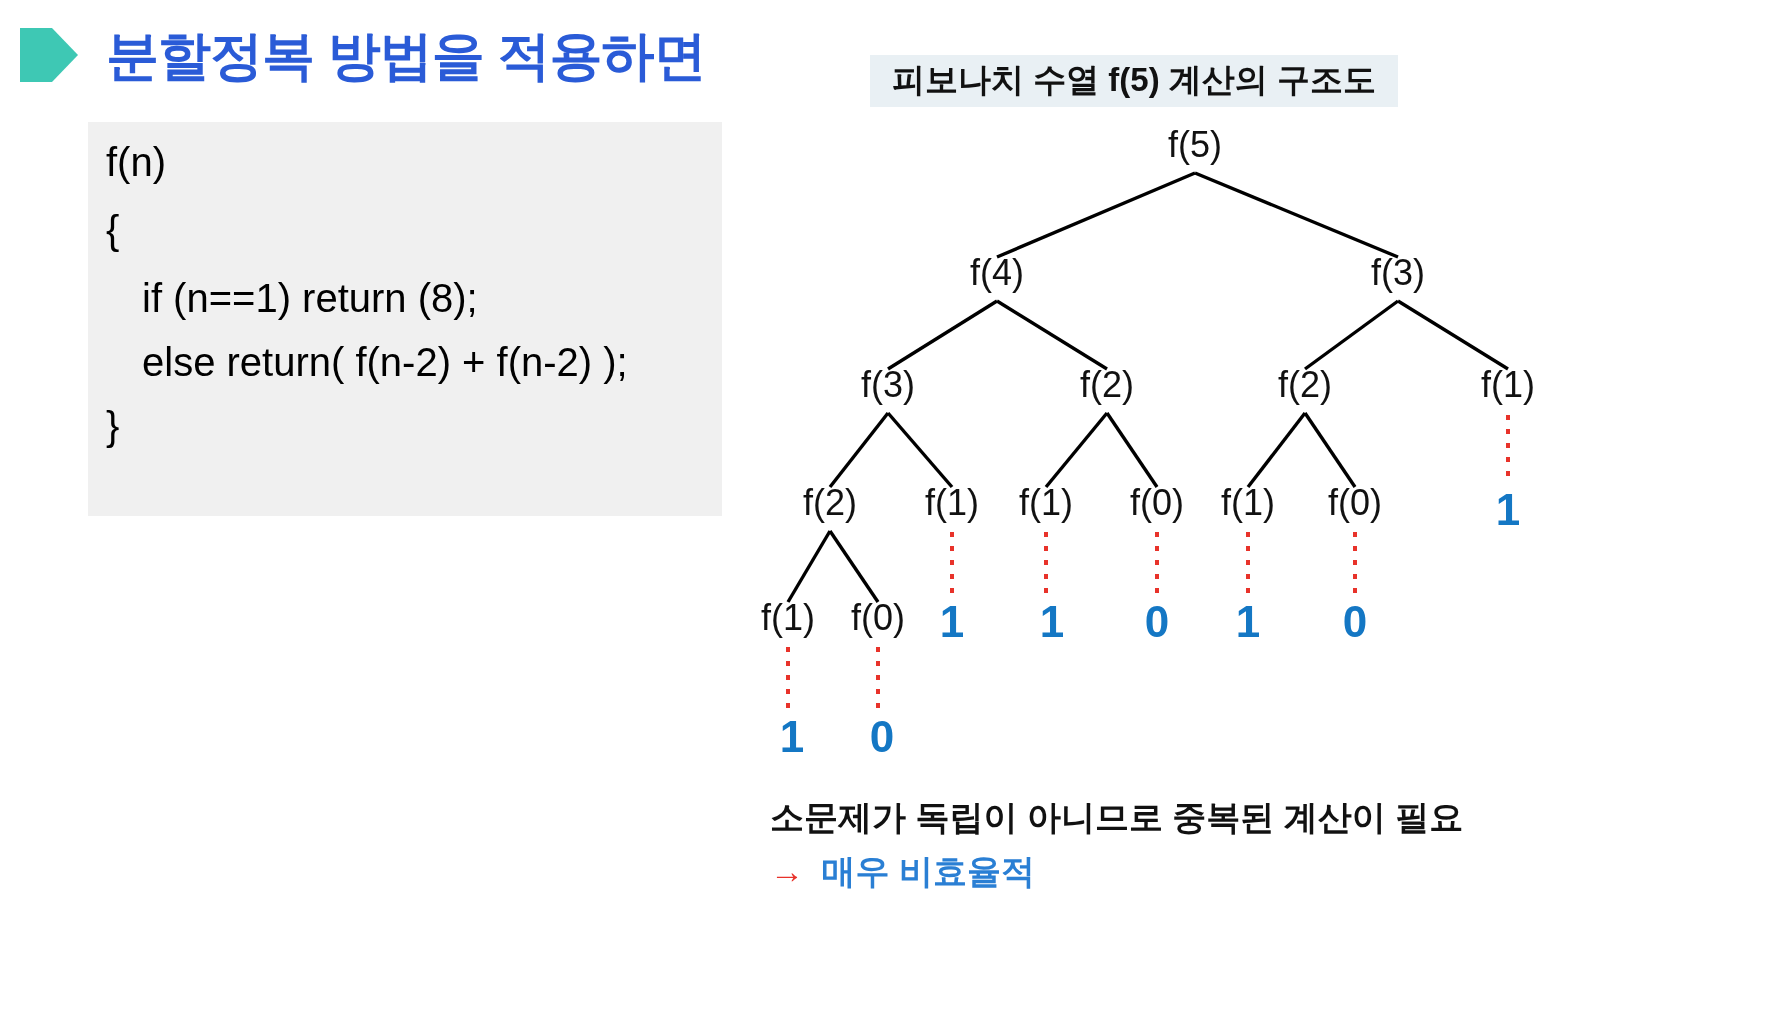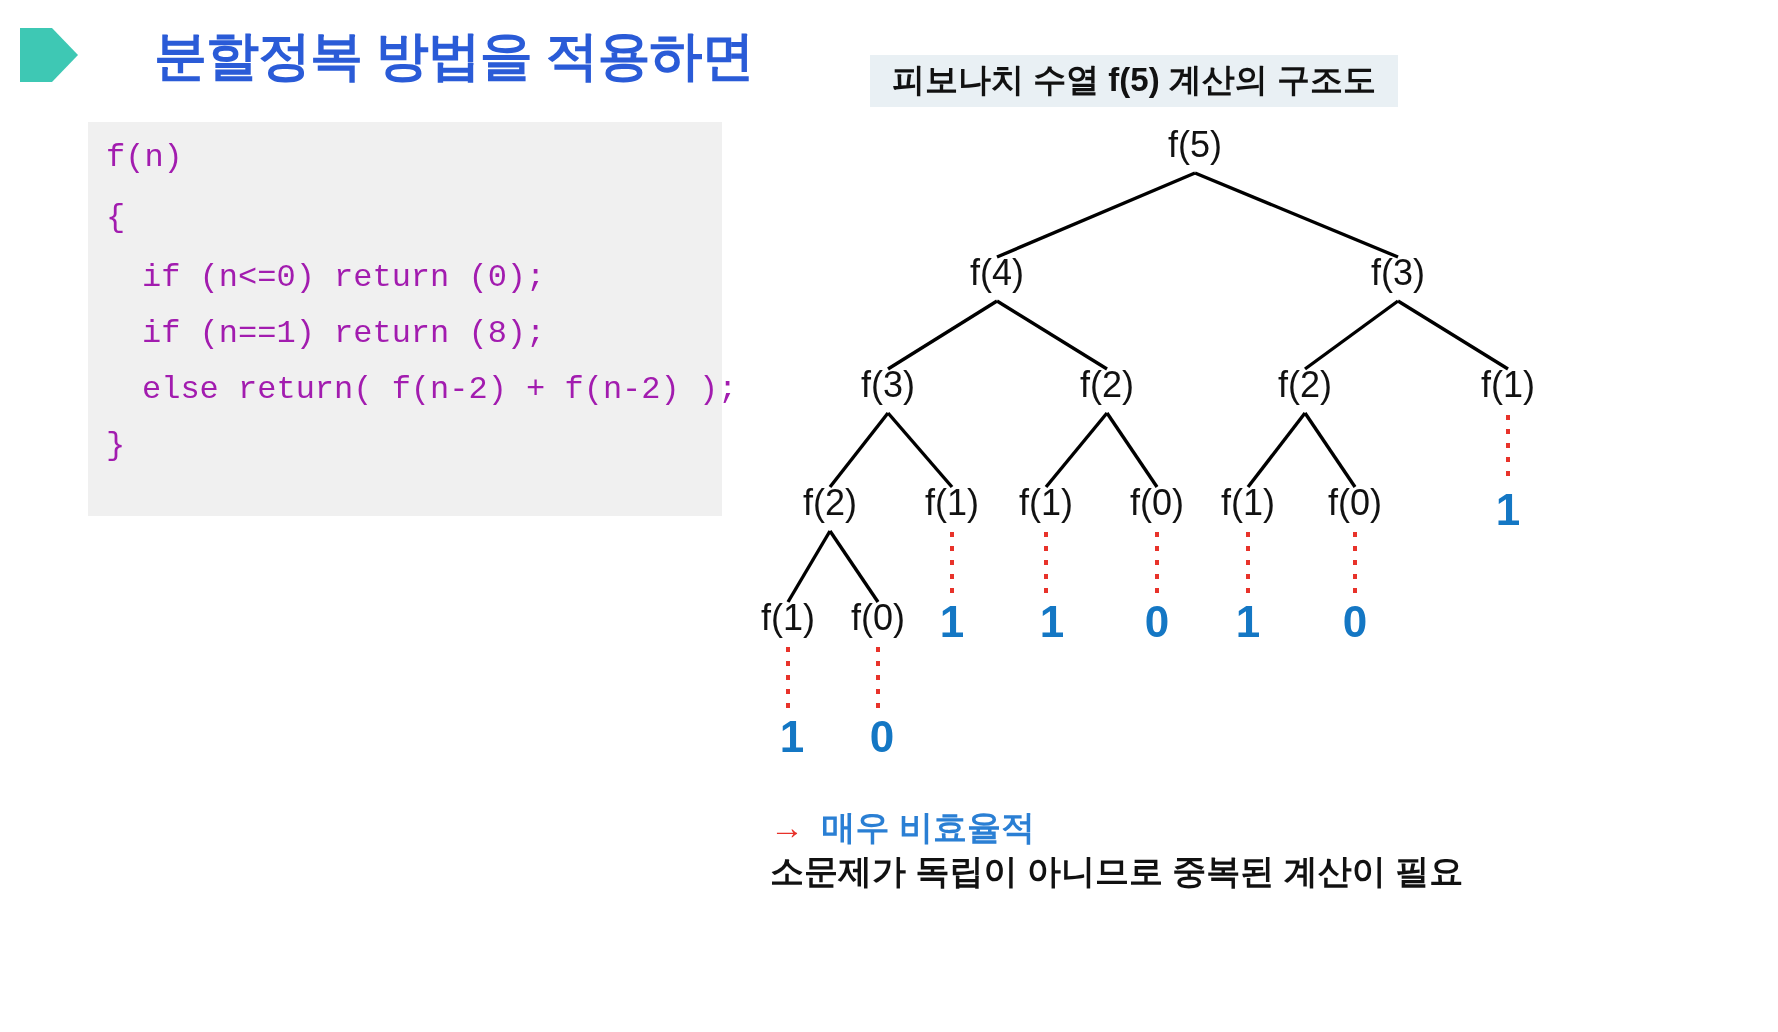--- a/index.html
+++ b/index.html
@@ -18,21 +18,20 @@
 
   
   #title-row {
     position: absolute;
     left: 0;
     top: 0;
     width: 900px;
     height: 110px;
     display: flex;
     align-items: center;
-    gap: 48px;
   }
   #title-marker {
     width: 62px;
     height: 60px;
     margin-left: 18px;
     flex: 0 0 auto;
   }
   #title-text {
     margin-left: 26px;
     font-size: 53px;
@@ -48,26 +47,26 @@
     position: absolute;
     left: 88px;
     top: 122px;
     width: 634px;
     height: 394px;
     background: #f0f0f0;
     box-sizing: border-box;
     padding: 20px 0 0 18px;
   }
   .code-line {
-    font-size: 32px;
+    font-size: 40px;
     line-height: 1.0;
-    color: #a21caf;
+    color: #000000;
     white-space: pre;
     margin-bottom: 28px;
-    font-family: Liberation Mono, monospace;
+    font-family: Liberation Sans, sans-serif;
   }
   .code-line.indent { padding-left: 36px; margin-bottom: 24px; }
   .code-line.last { margin-bottom: 0; }
 
   
   #diagram {
     position: absolute;
     left: 740px;
     top: 17px;
     width: 1038px;
@@ -148,21 +147,20 @@
 <div id="title-row">
   <svg id="title-marker" viewBox="0 0 62 60">
     <path d="M2 3 L34 3 L60 30 L34 57 L2 57 Z" fill="#3ec8b4"></path>
   </svg>
   <div id="title-text">분할정복 방법을 적용하면</div>
 </div>
 
 <div id="code-panel">
   <div class="code-line">f(n)</div>
   <div class="code-line">{</div>
-  <div class="code-line indent">if (n&lt;=0) return (0);</div>
   <div class="code-line indent">if (n==1) return (8);</div>
   <div class="code-line indent">else return( f(n-2) + f(n-2) );</div>
   <div class="code-line last">}</div>
 </div>
 
 <div id="diagram">
   <div id="tree-heading">피보나치 수열 f(5) 계산의 구조도</div>
   <svg id="tree-svg" viewBox="0 0 1038 800">
     <g id="edge-layer">
         <line x1="455" y1="156" x2="257" y2="240" class="edge" stroke="#000000"></line>
@@ -213,19 +211,19 @@
         <text x="417" y="620" class="value-label" fill="#1477c4">0</text>
         <text x="508" y="620" class="value-label" fill="#1477c4">1</text>
         <text x="615" y="620" class="value-label" fill="#1477c4">0</text>
         <text x="768" y="508" class="value-label" fill="#1477c4">1</text>
         <text x="52" y="735" class="value-label" fill="#1477c4">1</text>
         <text x="142" y="735" class="value-label" fill="#1477c4">0</text>
       </g>
   </svg>
 
   <div id="caption">
+    <div id="caption-line1">소문제가 독립이 아니므로 중복된 계산이 필요</div>
     <div id="caption-line2">
       <span id="caption-arrow">→</span>
       <span id="caption-emph">매우 비효율적</span>
     </div>
-    <div id="caption-line1">소문제가 독립이 아니므로 중복된 계산이 필요</div>
   </div>
 </div>
 
 </body></html>

